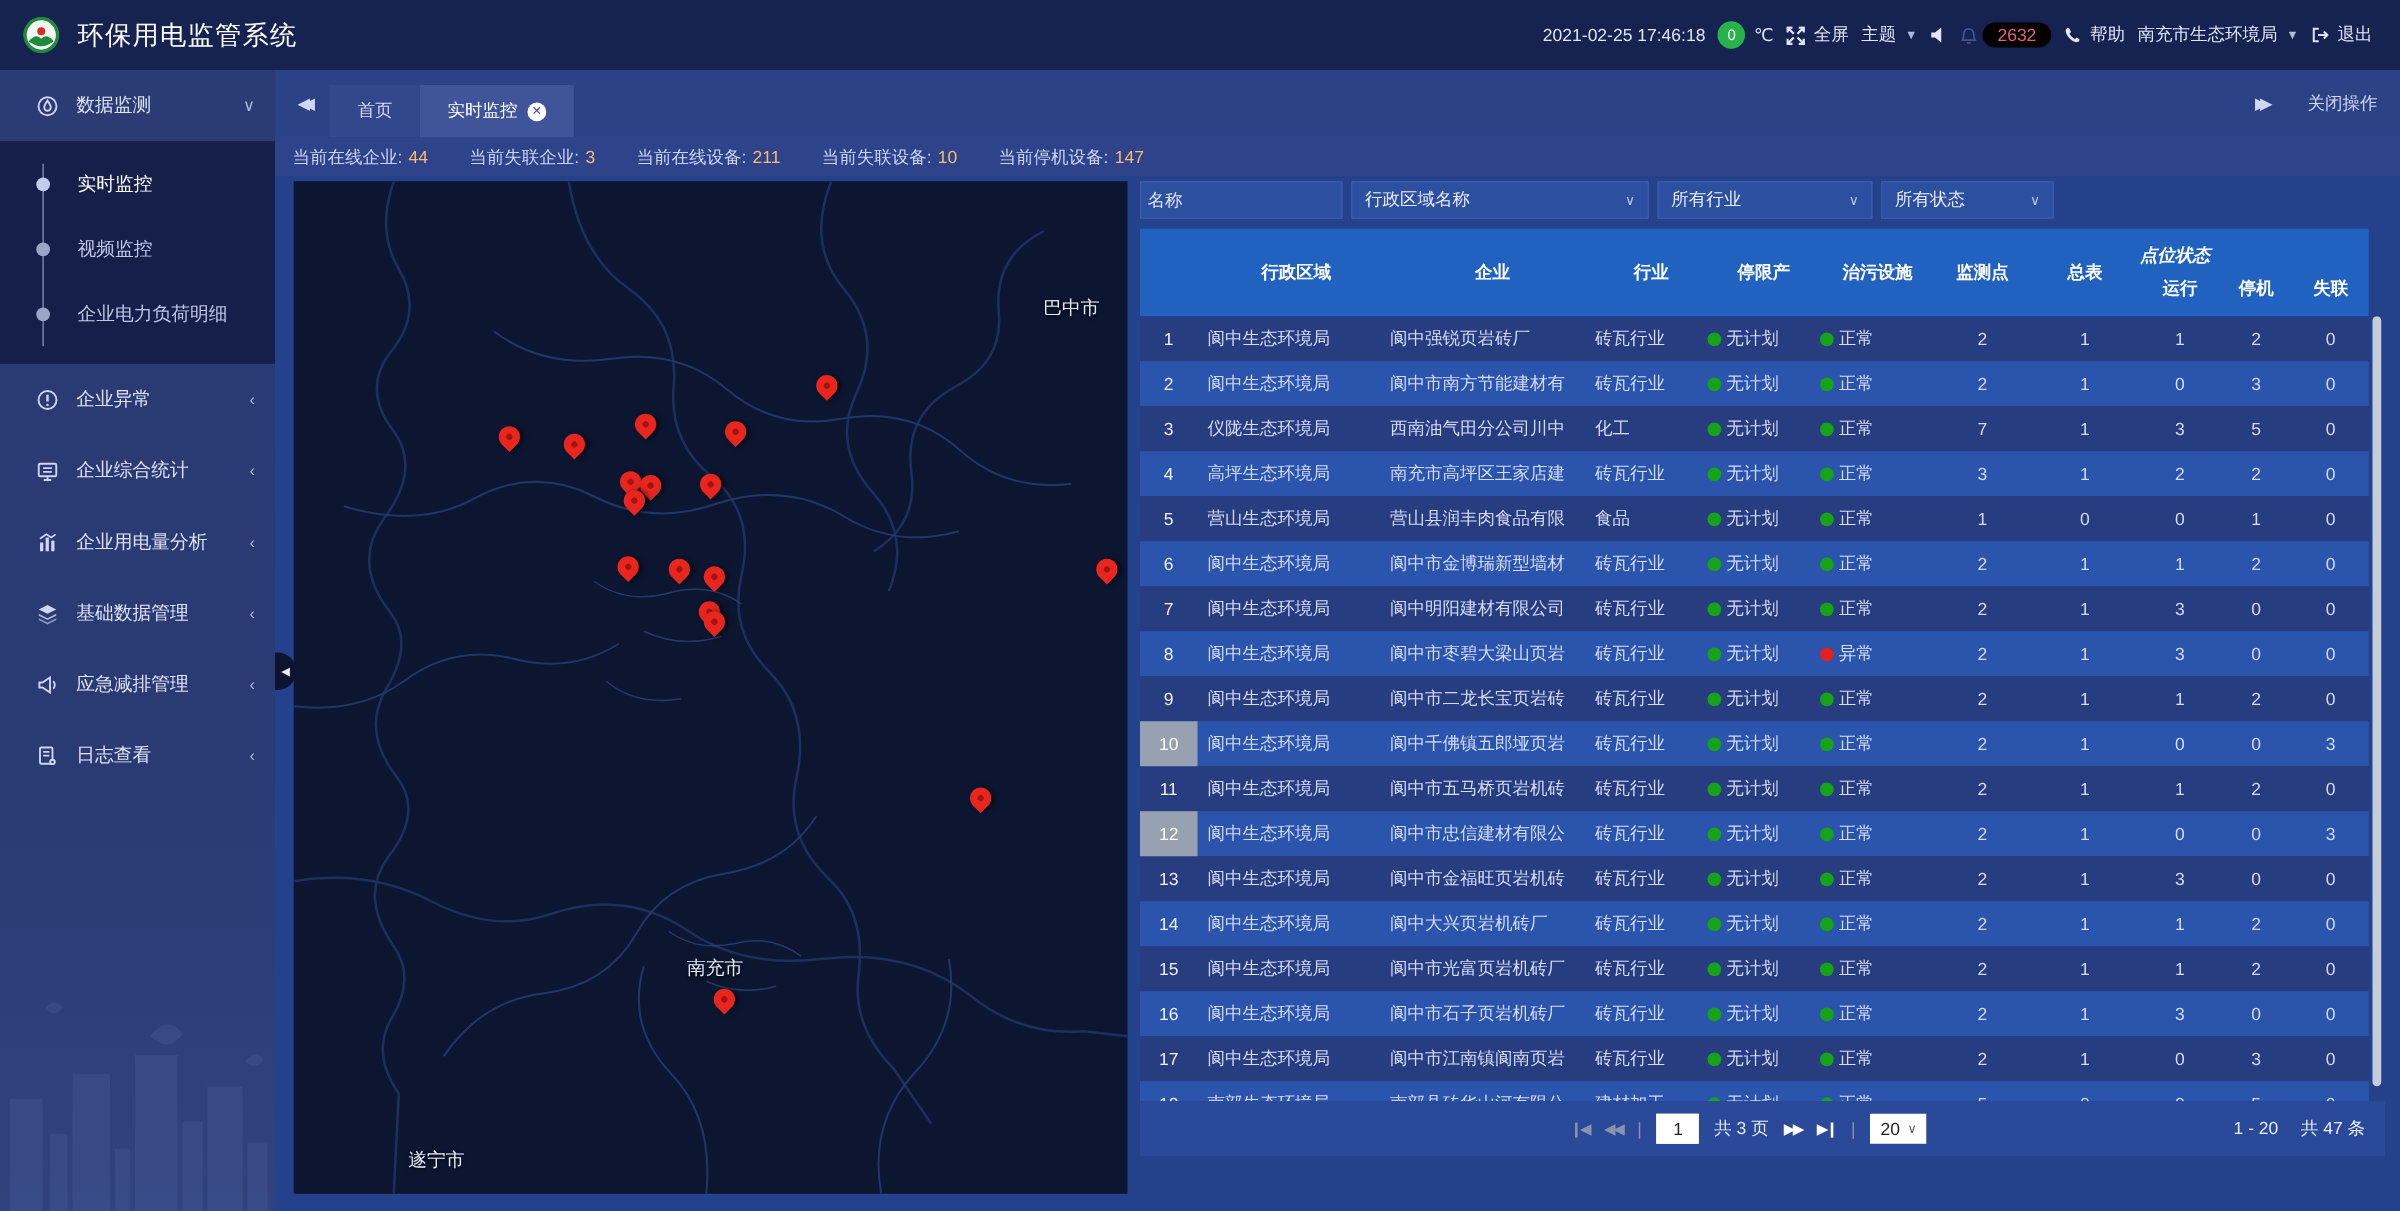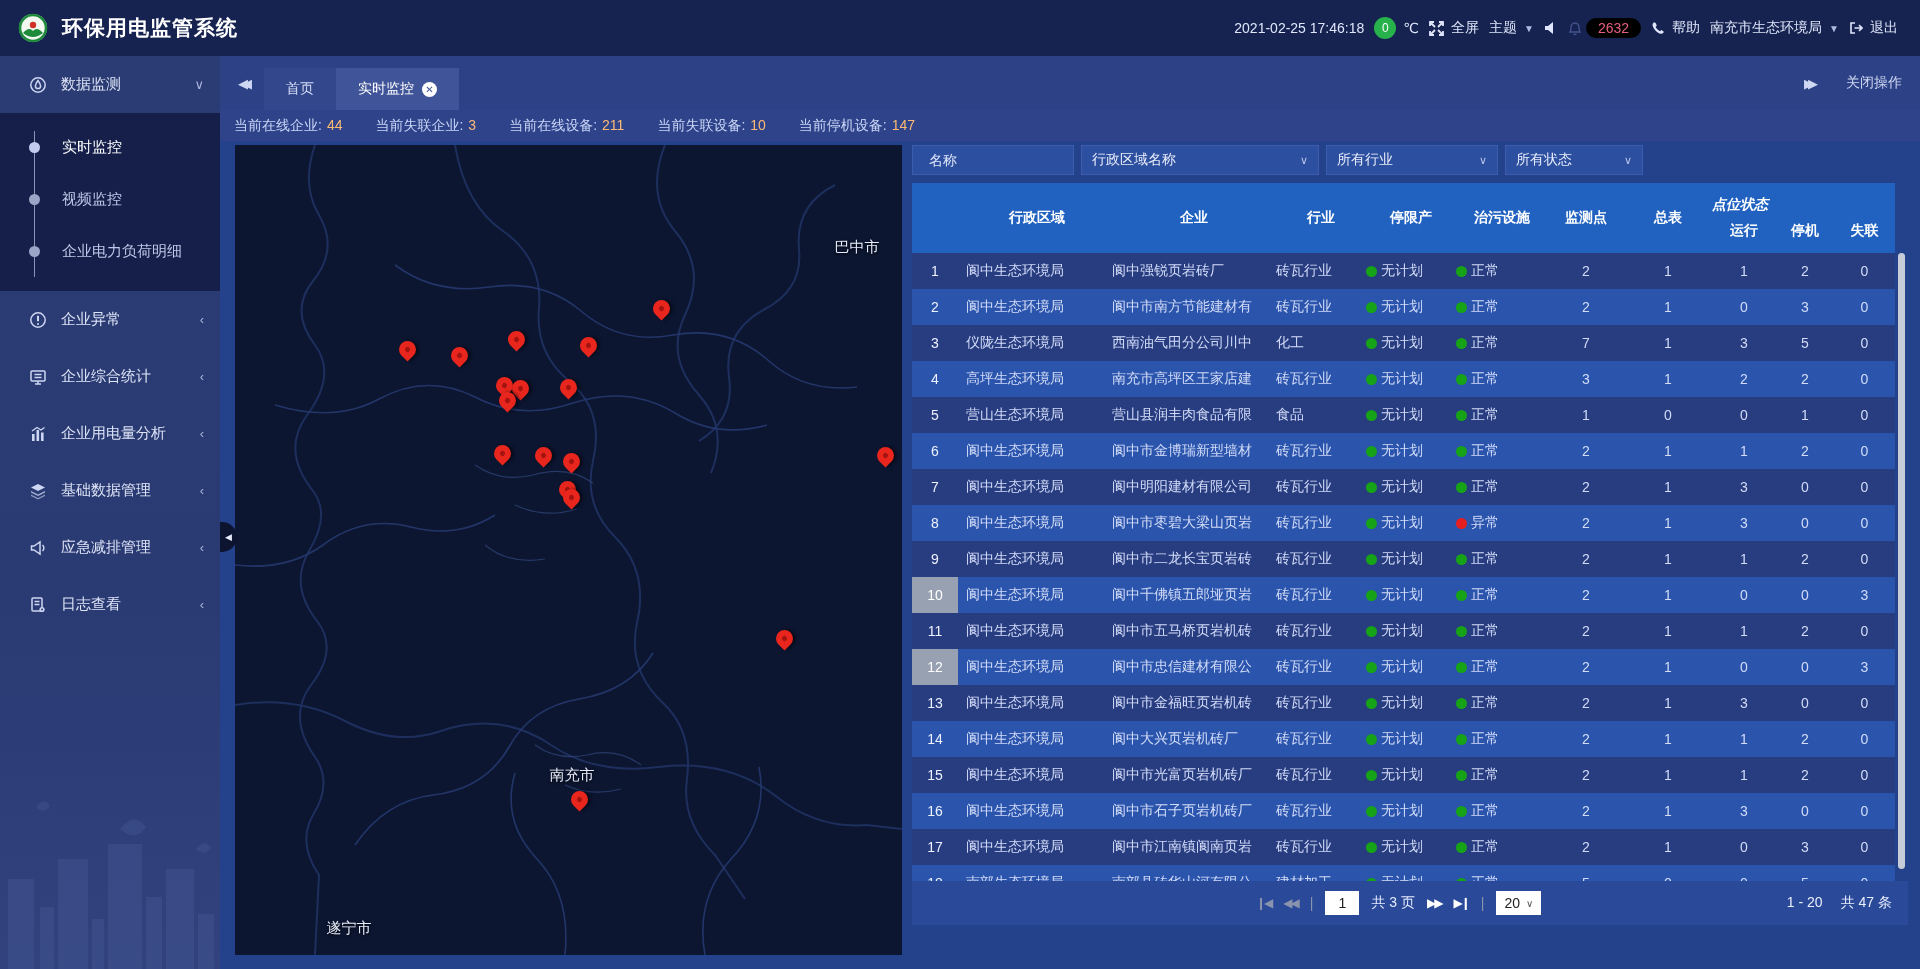--- a/index.html
+++ b/index.html
@@ -5,21 +5,21 @@
   * { margin:0; padding:0; box-sizing:border-box; }
   html,body { width:1920px; height:969px; overflow:hidden; background:#24418c;
               font-family:"Liberation Sans","DejaVu Sans",sans-serif; }
   .app { position:relative; width:1920px; height:969px; }
 
   
   .top-header { position:absolute; left:0; top:0; width:1920px; height:56px;
     background:#16224f; display:flex; align-items:center; justify-content:space-between;
     padding:0 22px 0 18px; z-index:30; }
   .logo-area { display:flex; align-items:center; gap:14px; }
-  .app-title { color:#ffffff; font-size:21px; font-weight:bold; letter-spacing:1px; }
+  .app-title { color:#ffffff; font-size:21px; font-weight:normal; letter-spacing:1px; }
   .hright { display:flex; align-items:center; gap:10px; color:#dfe6fb; font-size:14px; }
   .hitem { display:flex; align-items:center; gap:7px; cursor:pointer; color:#dfe6fb; background:none; border:none; font-size:14px; font-family:inherit; }
   .temp-badge { display:inline-flex; align-items:center; justify-content:center;
     width:22px; height:22px; border-radius:50%; background:#27b24b; color:#fff; font-size:12px; font-style:normal; }
   .caret-down { font-size:10px; color:#aebadf; }
   .notif { position:relative; display:flex; align-items:center; gap:4px; }
   .notif-pill { background:#000000; color:#e4607e; border-radius:10px; padding:2px 12px; font-size:14px; }
 
   
   .sidebar { position:absolute; left:0; top:56px; width:220px; height:913px;
@@ -71,21 +71,21 @@
     transform:rotate(-45deg); box-shadow:2px 2px 4px rgba(0,0,0,.55); }
   .pin::after { content:''; position:absolute; left:6px; top:6px; width:5px; height:5px; border-radius:50%; background:#a31410; }
 
   
   .right-panel { position:absolute; left:692px; top:3px; width:996px; height:780px; }
   .filter-row { display:flex; gap:7px; height:30px; margin-bottom:8px; }
   .fbox { background:#2d4f9f; border:1px solid #3c5dae; color:#e8edfb; font-size:14px;
     display:flex; align-items:center; justify-content:space-between; padding:0 10px; cursor:pointer; }
   .fbox .fcaret { color:#b7c4ea; font-size:11px; margin-left:14px; }
   .name-input { width:162px; background:#2d4f9f; border:1px solid #3c5dae; color:#e8edfb; font-size:14px;
-    padding:0 16px; font-family:inherit; }
+    padding:0 5px; font-family:inherit; }
   .name-input::placeholder { color:#dfe6fb; opacity:1; }
   .f-region { width:238px; } .f-industry { width:172px; } .f-status { width:138px; }
 
   
   .tbl { position:relative; width:996px; }
   .thead { display:flex; width:983px; height:70px; background:#2162c1; color:#ffffff; font-size:14px; font-weight:bold; }
   .th { display:flex; align-items:center; justify-content:center; }
   .th-group { display:flex; flex-direction:column; justify-content:center; gap:8px; }
   .group-title { font-style:italic; text-align:left; font-size:14px; }
   .group-sub { display:flex; }

